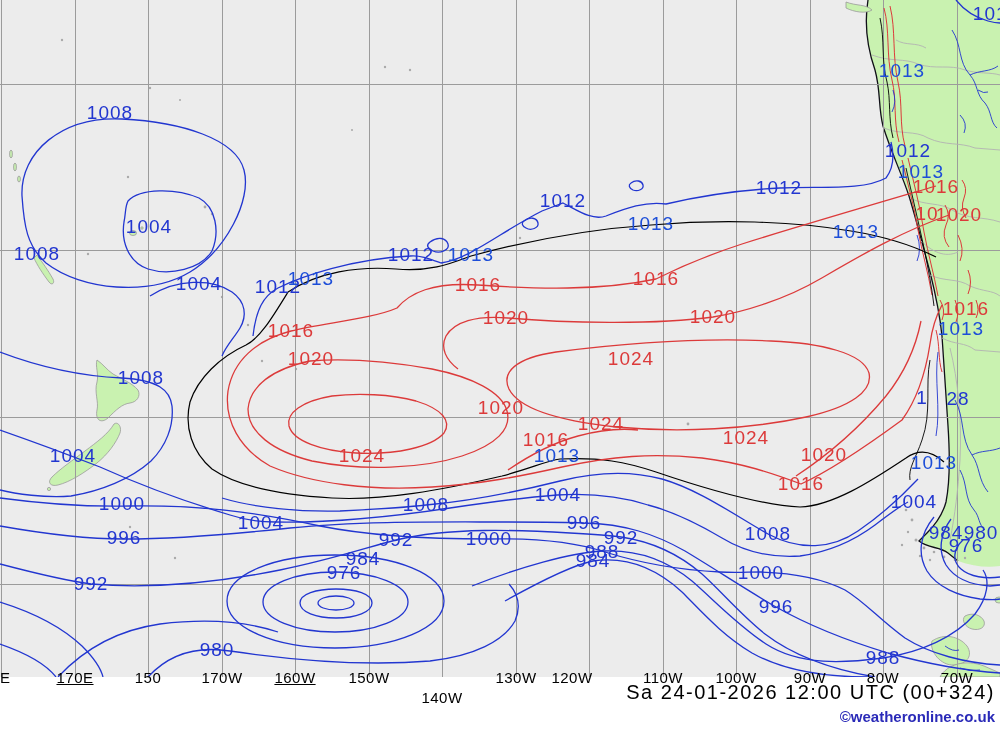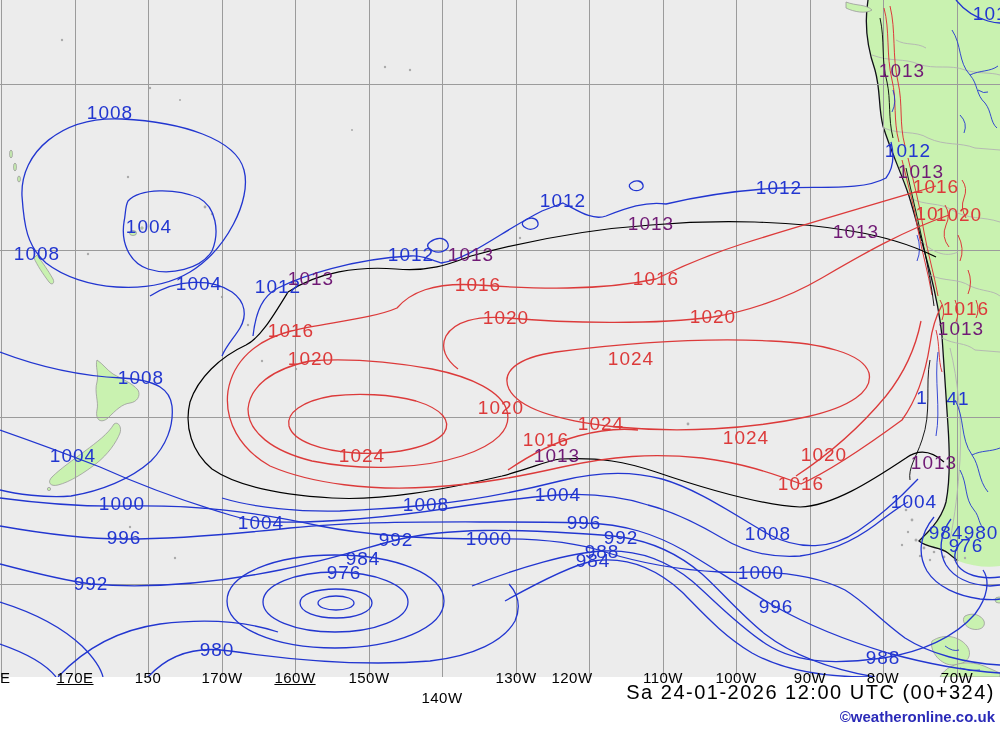--- a/index.html
+++ b/index.html
@@ -4,21 +4,21 @@
 <style>
   html,body{margin:0;padding:0;background:#fff;}
   #app{position:relative;width:1000px;height:733px;overflow:hidden;background:#fff;
        font-family:"Liberation Sans", sans-serif;}
   #map{position:absolute;left:0;top:0;width:1000px;height:677px;}
   #labels{position:absolute;left:0;top:0;width:1000px;height:677px;pointer-events:none;}
   .clabel{position:absolute;transform:translate(-50%,-50%);font-size:19px;font-weight:400;
           letter-spacing:1px;white-space:nowrap;line-height:1;}
   .lb-blue{color:#2236d0;}
   .lb-red{color:#dc3a3a;}
-  .lb-black{color:#701a75;}
+  .lb-black{color:#1d4ed8;}
   .lonlabel{position:absolute;transform:translate(-50%,0);top:670px;font-size:15px;color:#000;
             letter-spacing:0.5px;line-height:1;}
   #footer-left{position:absolute;left:4px;top:681px;font-size:20px;letter-spacing:1.5px;color:#000;}
   #footer-right{position:absolute;right:5px;top:681px;font-size:20px;letter-spacing:1.5px;color:#000;}
   #copyright{position:absolute;right:5px;top:708px;font-size:15px;font-weight:600;color:#2a2ab8;}
   svg .grid{stroke:#9b9b9b;stroke-width:1;}
   svg .blue{stroke:#2236d0;stroke-width:1.3;fill:none;}
   svg .bluet{stroke:#2236d0;stroke-width:0.9;fill:none;}
   svg .red{stroke:#dc3a3a;stroke-width:1.3;fill:none;}
   svg .redt{stroke:#dc3a3a;stroke-width:1;fill:none;}
@@ -275,21 +275,21 @@
       <div class="clabel lb-blue" style="left: 489px; top: 538px;">1000</div>
       <div class="clabel lb-blue" style="left: 768px; top: 533px;">1008</div>
       <div class="clabel lb-blue" style="left: 761px; top: 572px;">1000</div>
       <div class="clabel lb-blue" style="left: 776px; top: 606px;">996</div>
       <div class="clabel lb-blue" style="left: 883px; top: 657px;">988</div>
       <div class="clabel lb-blue" style="left: 914px; top: 501px;">1004</div>
       <div class="clabel lb-blue" style="left: 946px; top: 532px;">984</div>
       <div class="clabel lb-blue" style="left: 981px; top: 532px;">980</div>
       <div class="clabel lb-blue" style="left: 966px; top: 545px;">976</div>
       <div class="clabel lb-blue" style="left: 922px; top: 397px;">1</div>
-      <div class="clabel lb-blue" style="left: 958px; top: 398px;">41</div>
+      <div class="clabel lb-blue" style="left: 958px; top: 398px;">28</div>
       <div class="clabel lb-black" style="left: 311px; top: 278px;">1013</div>
       <div class="clabel lb-black" style="left: 471px; top: 254px;">1013</div>
       <div class="clabel lb-black" style="left: 651px; top: 223px;">1013</div>
       <div class="clabel lb-black" style="left: 856px; top: 231px;">1013</div>
       <div class="clabel lb-black" style="left: 902px; top: 70px;">1013</div>
       <div class="clabel lb-black" style="left: 921px; top: 171px;">1013</div>
       <div class="clabel lb-black" style="left: 961px; top: 328px;">1013</div>
       <div class="clabel lb-black" style="left: 557px; top: 455px;">1013</div>
       <div class="clabel lb-black" style="left: 934px; top: 462px;">1013</div>
       <div class="clabel lb-red" style="left: 478px; top: 284px;">1016</div>

